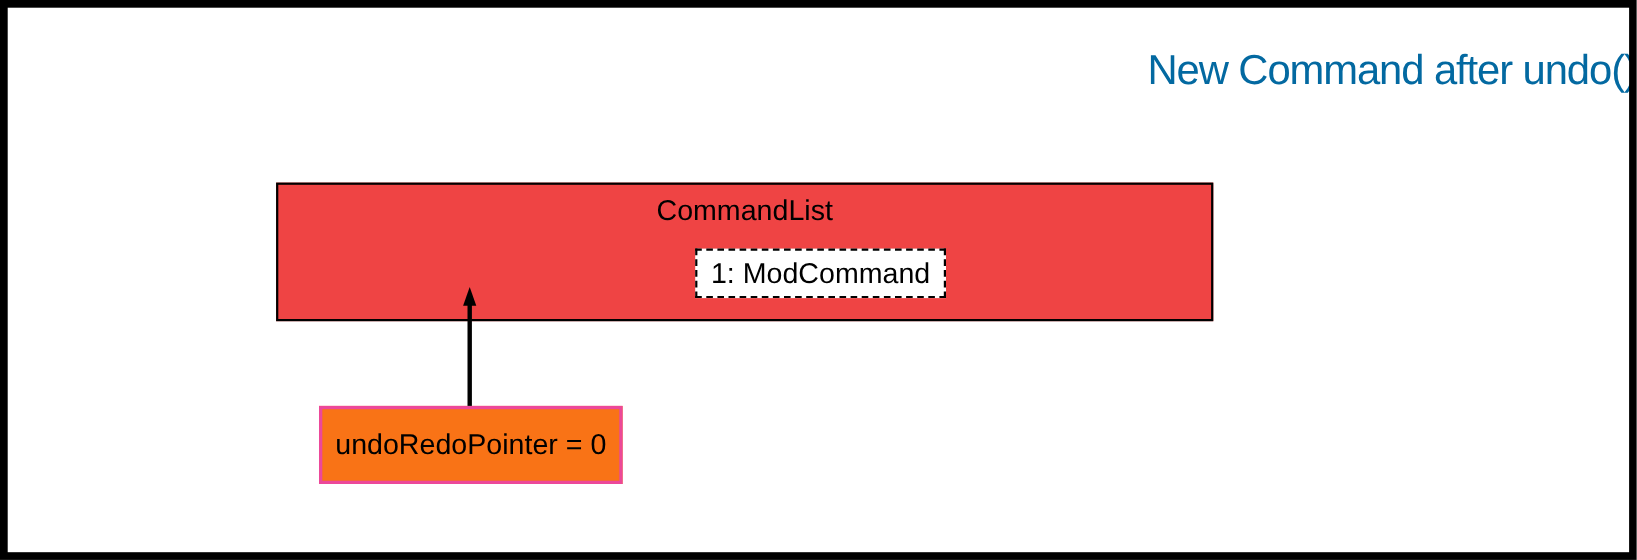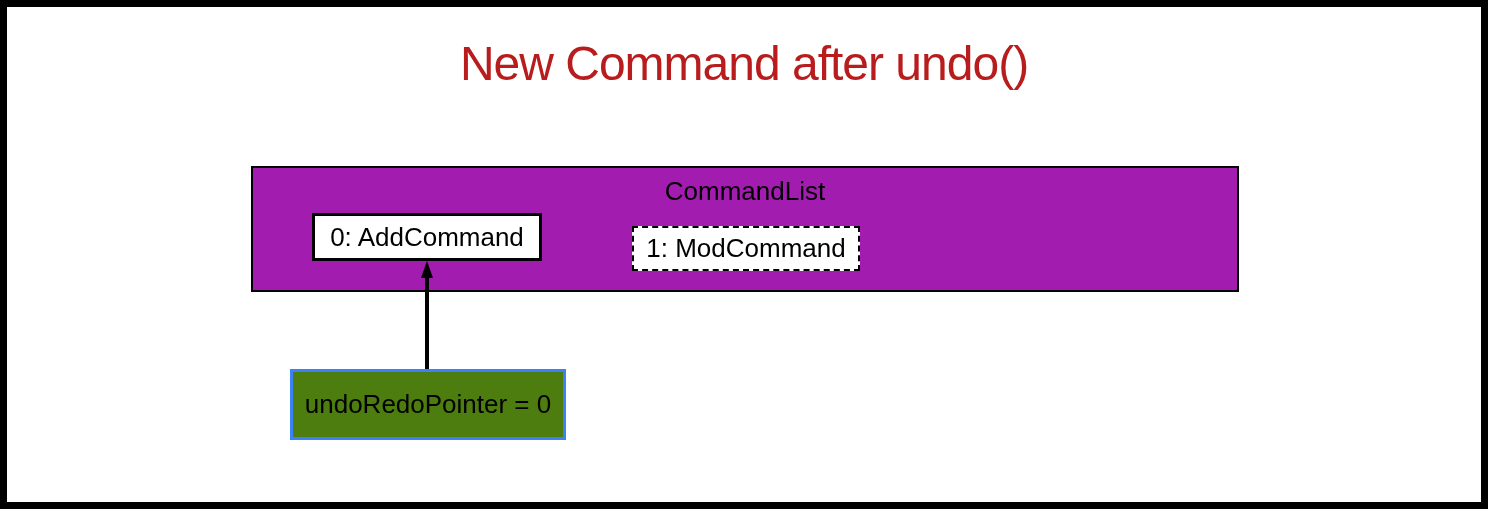--- a/index.html
+++ b/index.html
@@ -14,33 +14,33 @@
   .frame-border {
     position: absolute; inset: 0;
     border: 7px solid #000000;
     pointer-events: none;
     z-index: 50;
   }
   .diagram-title {
     position: absolute;
     left: 0; right: 0;
     top: 36px;
-    text-align: center;
-    font-size: 48px;
+    text-align: right;
+    font-size: 38px;
     line-height: 56px;
     letter-spacing: -1px;
-    color: #b91c1c;
+    color: #0369a1;
     white-space: nowrap;
   }
   .commandlist-container {
     position: absolute;
     left: 251px; top: 166px;
-    width: 988px; height: 126px;
+    width: 852px; height: 126px;
     border: 2px solid #000000;
-    background: #a21caf;
+    background: #ef4444;
   }
   .commandlist-label {
     position: absolute;
     left: 0; right: 0; top: 9px;
     text-align: center;
     font-size: 26px;
     line-height: 28px;
     white-space: nowrap;
   }
   .command-box {
@@ -59,22 +59,22 @@
   }
   .command-box.dashed {
     left: 379px; top: 58px;
     width: 228px; height: 45px;
     border: 2px dashed #000000;
   }
   .pointer-box {
     position: absolute;
     left: 290px; top: 369px;
     width: 276px; height: 71px;
-    border: 3px solid #3b82f6;
-    background: #4d7c0f;
+    border: 3px solid #ec4899;
+    background: #f97316;
     display: flex;
     align-items: center;
     justify-content: center;
     font-size: 26px;
     white-space: nowrap;
   }
   .pointer-arrow {
     position: absolute;
     left: 415px; top: 261px;
     width: 24px; height: 108px;
@@ -83,21 +83,20 @@
 </style>
 </head>
 <body>
 
 <div class="frame-border"></div>
 
 <div class="diagram-title">New Command after undo()</div>
 
 <div class="commandlist-container">
   <div class="commandlist-label">CommandList</div>
-  <div class="command-box solid">0: AddCommand</div>
   <div class="command-box dashed">1: ModCommand</div>
 </div>
 
 <svg class="pointer-arrow" viewBox="0 0 24 108" xmlns="http://www.w3.org/2000/svg" aria-hidden="true">
   <rect x="10" y="12" width="4" height="96" fill="#000000"></rect>
   <polygon points="12,0 6,17 18,17" fill="#000000"></polygon>
 </svg>
 
 <div class="pointer-box">undoRedoPointer = 0</div>
 

